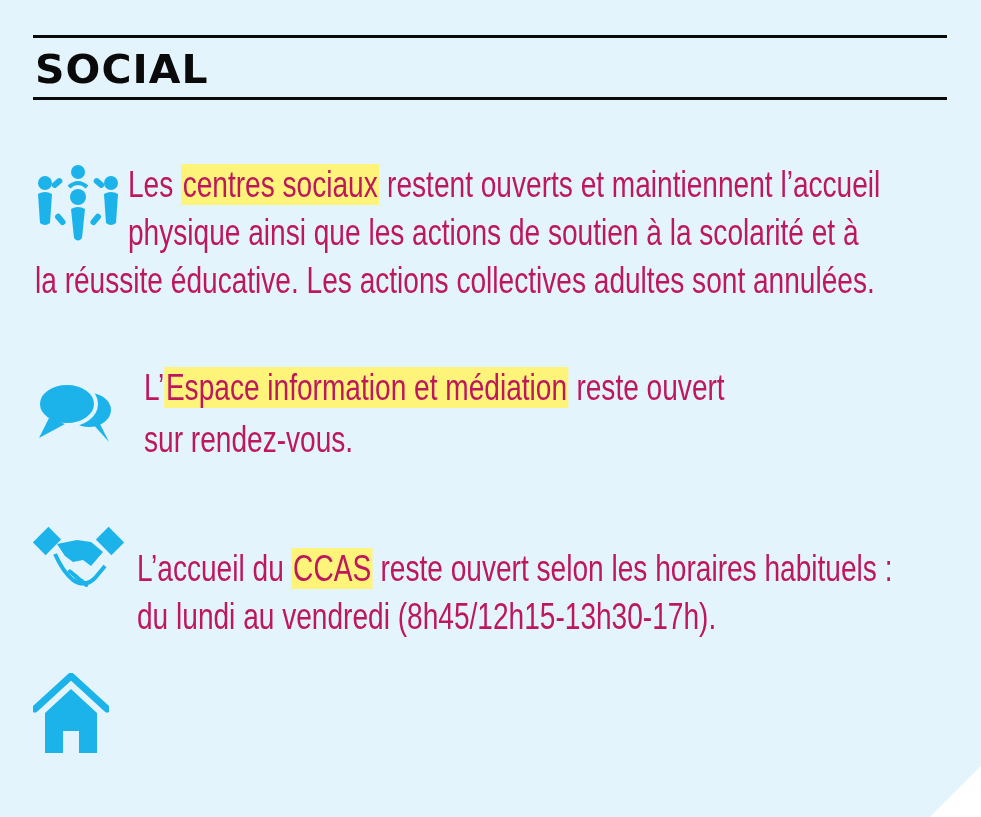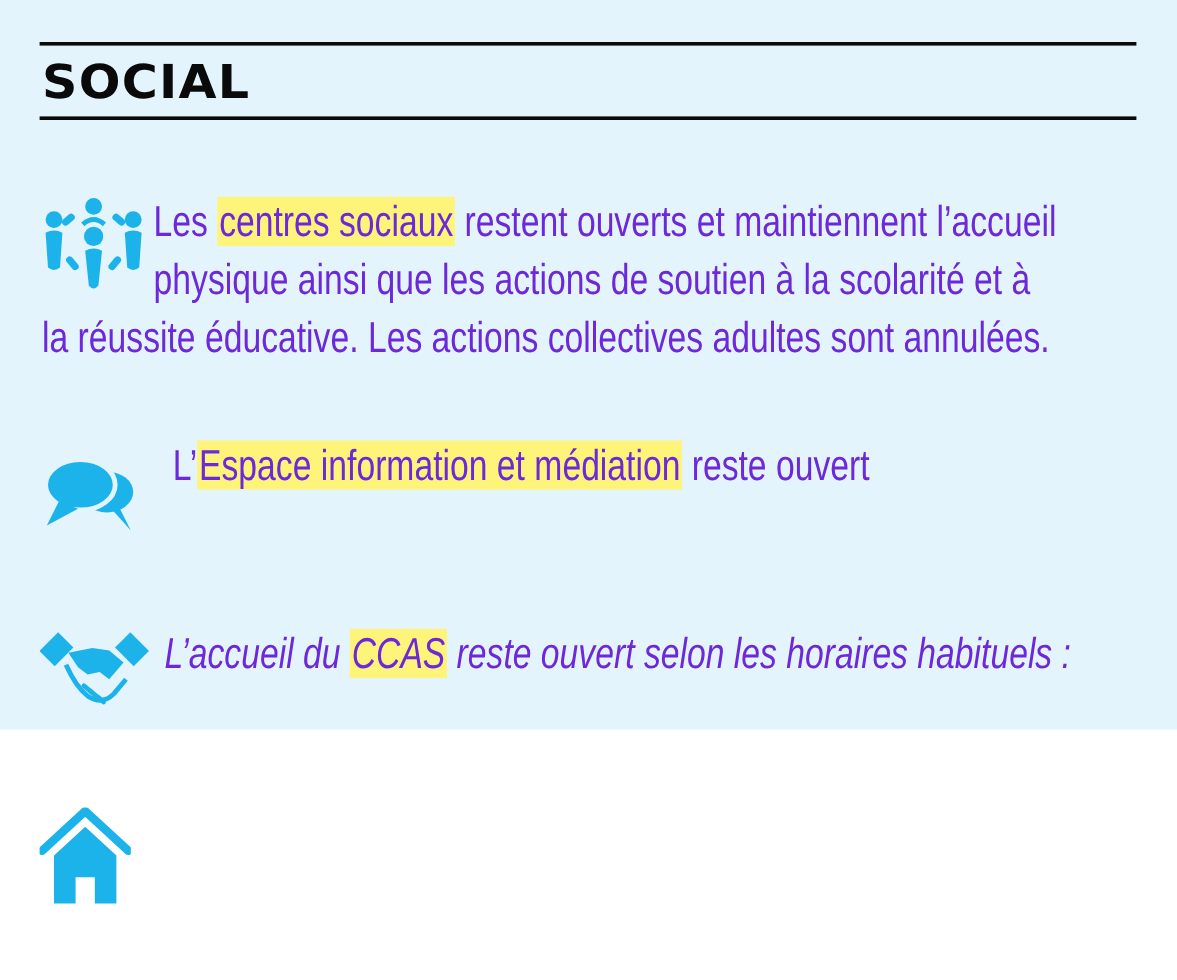--- a/index.html
+++ b/index.html
@@ -1,35 +1,35 @@
 <!DOCTYPE html>
 <html><head>
   <meta charset="utf-8">
   <style>
     html, body { margin: 0; padding: 0; background: #ffffff; }
     body { width: 981px; height: 817px; overflow: hidden; position: relative; }
     .panel {
-      position: absolute; left: 0; top: 0; width: 981px; height: 608px;
+      position: absolute; left: 0; top: 0; width: 981px; height: 817px;
       background: #e3f4fd;
       clip-path: polygon(0 0, 981px 0, 981px 766px, 930px 817px, 0 817px);
       text-align: right;
     }
     .rule { position: absolute; left: 33px; width: 914px; height: 3px; background: #0a0a0a; }
     .rule.top { top: 35px; }
     .rule.bottom { top: 97px; }
     .title {
       position: absolute; left: 35px; top: 45px;
       font-family: "DejaVu Sans", sans-serif; font-weight: bold;
       font-size: 39px; letter-spacing: 1px; color: #0a0a0a; line-height: 50px;
       transform: scaleX(1.05); transform-origin: left center;
     }
     .para {
       position: absolute;
       font-family: "Liberation Sans", sans-serif;
-      font-size: 36px; color: #6d28d9;
+      font-size: 36px; color: #be185d;
       transform-origin: left top;
       white-space: nowrap;
     }
     .line { position: absolute; left: 0; height: 48px; line-height: 48px; }
     .hl { background: #fff47a; padding: 0 2px; }
     .icon { position: absolute; }
     .cond { display: inline-block; transform: scaleX(0.78); transform-origin: left center; }
   </style>
 </head>
 <body>
@@ -65,35 +65,37 @@
   <svg class="icon" style="left:33px;top:380px" width="82" height="65" viewBox="0 0 82 65">
     <g fill="#1bb3ea">
       <ellipse cx="56" cy="30" rx="22" ry="17"></ellipse>
       <path d="M58 42 L76 62 L66 42 Z"></path>
       <ellipse cx="34" cy="24" rx="29" ry="21" stroke="#e3f4fd" stroke-width="4"></ellipse>
       <path d="M16 38 L6 58 L32 44 Z"></path>
     </g>
   </svg>
   <div class="para" style="left:16px;top:364px;width:981px;height:100px;">
     <div class="line" style="left:128px;top:0"><span class="cond"><span>L’</span><span class="hl">Espace information et médiation</span><span> reste ouvert</span></span></div>
+    <div class="line" style="left:128px;top:52px"><span class="cond">sur rendez-vous.</span></div>
   </div>
 
   <svg class="icon" style="left:33px;top:520px" width="92" height="80" viewBox="0 0 92 80">
     <g fill="#1bb3ea">
       <rect x="3" y="12" width="22" height="18" transform="rotate(-45 14 21)"></rect>
       <rect x="66" y="12" width="22" height="18" transform="rotate(45 77 21)"></rect>
       <path d="M24 24 L44 20 L58 22 L70 32 L58 46 L50 40 L40 42 L32 36 Z"></path>
       <path d="M22 34 Q30 52 40 60 Q52 68 62 58 L72 46" stroke="#1bb3ea" stroke-width="4" fill="none"></path>
       <rect x="34" y="52" width="12" height="4" rx="2" transform="rotate(40 40 54)"></rect>
       <rect x="40" y="57" width="12" height="4" rx="2" transform="rotate(40 46 59)"></rect>
       <rect x="46" y="61" width="10" height="4" rx="2" transform="rotate(40 51 63)"></rect>
     </g>
   </svg>
-  <div class="para" style="left:0;top:521px;width:981px;height:100px;font-style:italic;">
+  <div class="para" style="left:0;top:545px;width:981px;height:100px;">
     <div class="line" style="left:137px;top:0"><span class="cond"><span>L’accueil du </span><span class="hl">CCAS</span><span> reste ouvert selon les horaires habituels :</span></span></div>
+    <div class="line" style="left:137px;top:48px"><span class="cond">du lundi au vendredi (8h45/12h15-13h30-17h).</span></div>
   </div>
 
   <svg class="icon" style="left:33px;top:673px" width="76" height="82" viewBox="0 0 76 82">
     <g fill="#1bb3ea">
       <path d="M2 36 L38 3 L74 36" stroke="#1bb3ea" stroke-width="7" stroke-linecap="round" stroke-linejoin="round" fill="none"></path>
       <path d="M12 40 L38 16 L64 40 L64 80 L46 80 L46 58 L30 58 L30 80 L12 80 Z"></path>
     </g>
   </svg>
   <div class="para" style="left:0;top:671px;width:981px;height:100px;">
   </div>

